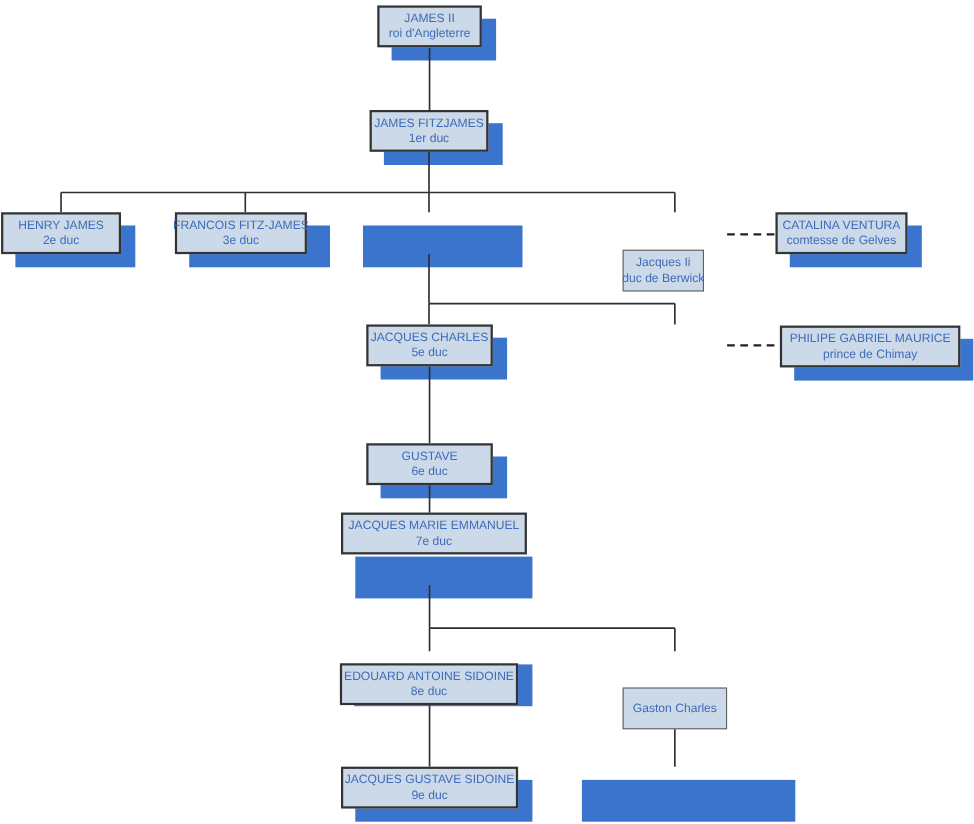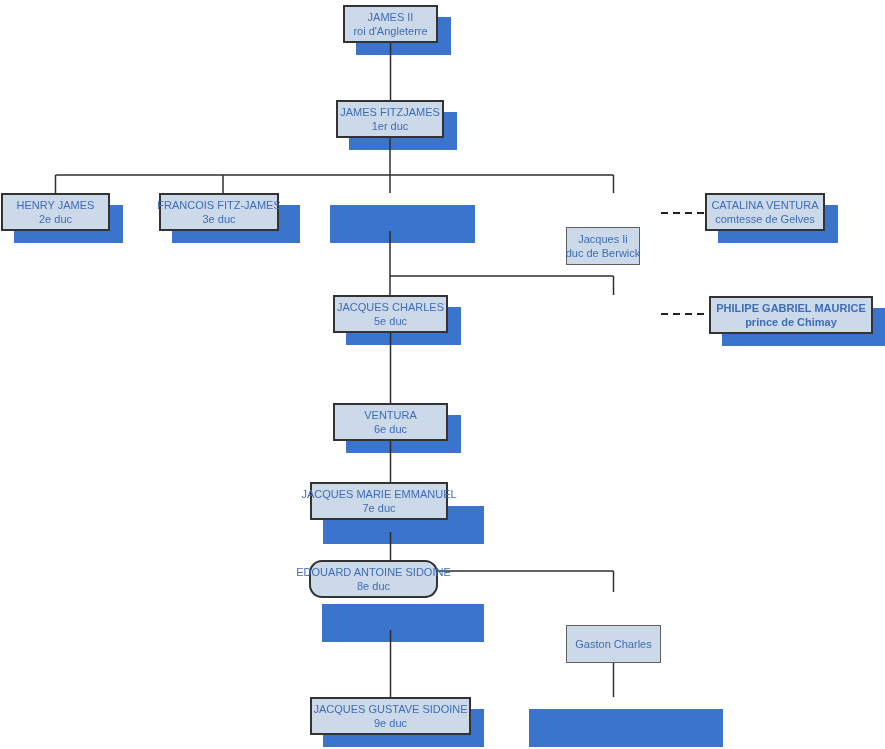--- a/index.html
+++ b/index.html
@@ -26,24 +26,24 @@
   
   #n-james-ii              {left:343px;top:5px;  width:95px;}
   #n-james-fitzjames       {left:336px;top:100px;width:108px;text-align:center;}
   #n-henry-james           {left:1px;  top:193px;width:109px;}
   #n-francois-fitz-james   {left:159px;top:193px;width:120px;}
   #n-charles-de-fitz-james {left:317px;top:193px;width:145px;}
   #n-jacques-ii-berwick    {left:566px;top:193px;width:74px;margin-top:34px;}
   #n-catalina-ventura      {left:705px;top:193px;width:120px;}
   #n-jacques-charles       {left:333px;top:295px;width:115px;}
   #n-laure-augusta         {left:566px;top:295px;width:95px;}
-  #n-philipe-gabriel       {left:709px;top:296px;width:164px;font-weight:bold;}
+  #n-philipe-gabriel       {left:709px;top:296px;width:164px;}
   #n-edouard               {left:333px;top:403px;width:115px;}
-  #n-jacques-marie         {left:310px;top:482px;width:138px;}
-  #n-edouard-antoine       {left:309px;top:560px;width:129px;border-radius:13px;}
+  #n-jacques-marie         {left:310px;top:466px;width:169px;}
+  #n-edouard-antoine       {left:309px;top:603px;width:162px;}
   #n-gaston-charles        {left:566px;top:592px;width:95px;margin-top:33px;}
   #n-jacques-gustave       {left:310px;top:697px;width:161px;text-align:center;}
   #n-jacques-charles-edouard{left:516px;top:697px;width:194px;}
 
   
   #sh-james-ii              {left:356px;top:17px; width:95px;}
   #sh-james-fitzjames       {left:349px;top:112px;width:108px;}
   #sh-henry-james           {left:14px; top:205px;width:109px;}
   #sh-francois-fitz-james   {left:172px;top:205px;width:128px;}
   #sh-charles-de-fitz-james {left:330px;top:205px;width:145px;}
@@ -143,21 +143,21 @@
       <div>5e duc</div>
     </div>
 
 
     <div class="node" id="n-philipe-gabriel">
       <div>PHILIPE GABRIEL MAURICE</div>
       <div>prince de Chimay</div>
     </div>
 
     <div class="node" id="n-edouard">
-      <div>VENTURA</div>
+      <div>GUSTAVE</div>
       <div>6e duc</div>
     </div>
 
     <div class="node" id="n-jacques-marie">
       <div>JACQUES MARIE EMMANUEL</div>
       <div>7e duc</div>
     </div>
 
     <div class="node" id="n-edouard-antoine">
       <div>EDOUARD ANTOINE SIDOINE</div>

